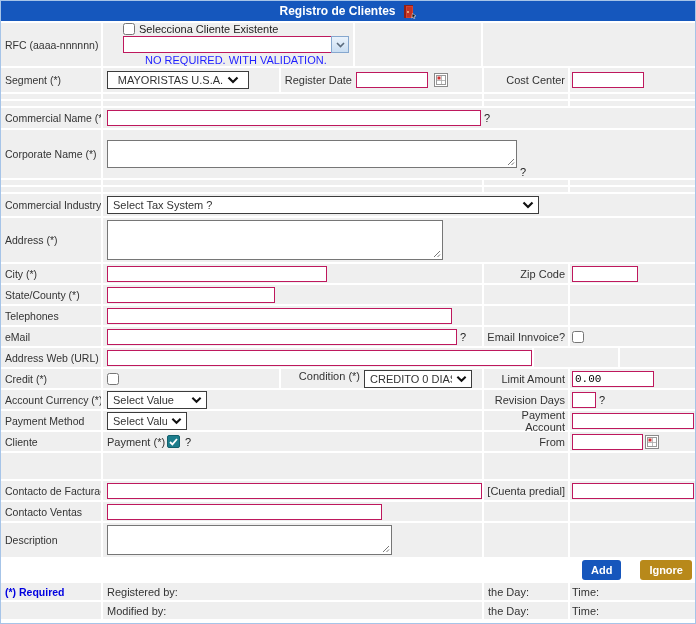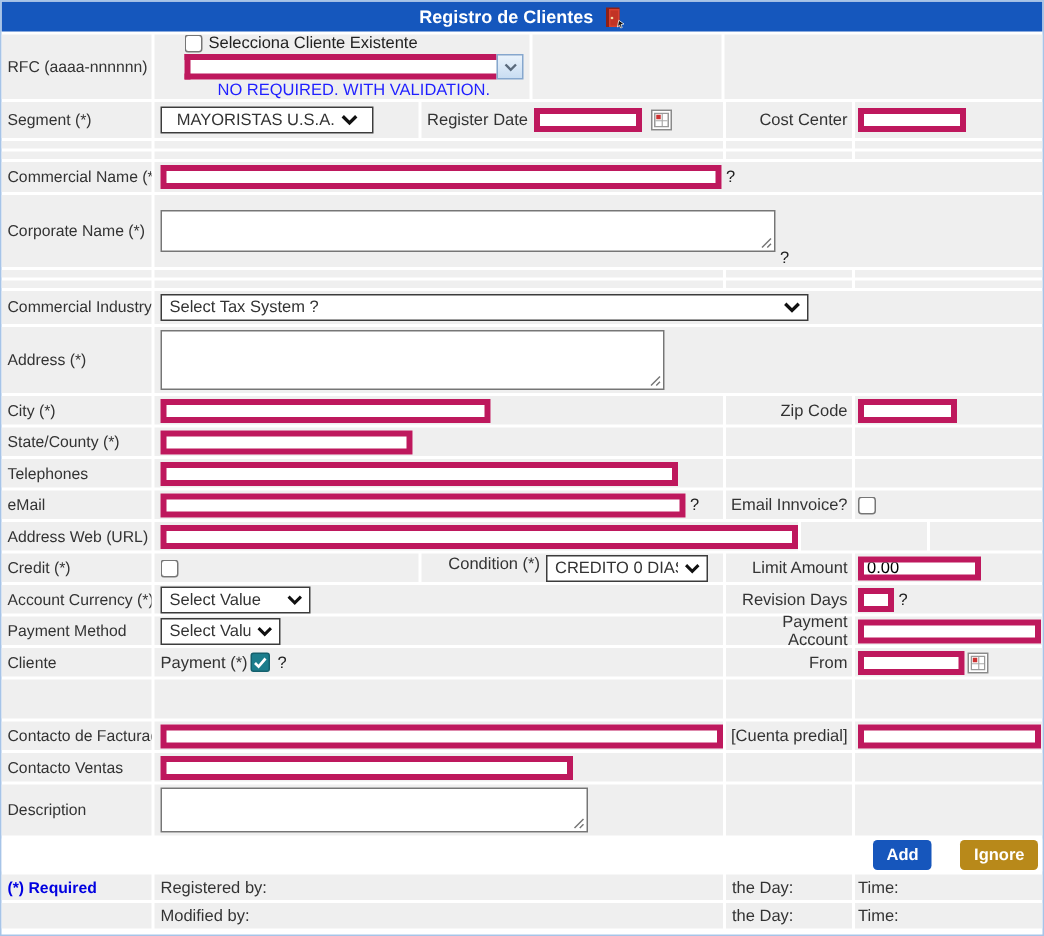--- a/index.html
+++ b/index.html
@@ -41,22 +41,22 @@
   .r-addr { height: 44px; }
   .r-std  { height: 19px; }
   .r-tall { height: 26px; }
   .r-desc { height: 34px; }
   .r-act  { height: 22px; }
   .r-foot { height: 17px; }
   .r-rfc .cell, .r-seg .cell, .r-thin .cell, .r-cname .cell, .r-corp .cell,
   .r-ind .cell, .r-addr .cell, .r-std .cell, .r-tall .cell, .r-desc .cell, .r-foot .cell { height: 100%; }
 
   input[type="text"] {
-    height: 16px; border: 4px solid #be185d; background: #fff;
-    font-family: Liberation Sans, sans-serif; font-size: 11px; padding: 0 2px;
+    height: 16px; border: 1px solid #be185d; background: #fff;
+    font-family: Liberation Mono, monospace; font-size: 11px; padding: 0 2px;
   }
   input[type="checkbox"] { width: 12px; height: 12px; accent-color: #1c7d8c; }
   .ta-wrap { position: relative; display: inline-block; }
   textarea {
     border: 1px solid #767676; background: #fff; resize: none;
     font-family: "Liberation Sans", sans-serif; font-size: 11px; padding: 1px 2px; display: block;
   }
   .grip { position: absolute; right: 2px; bottom: 2px; pointer-events: none; }
 
   .sel {

